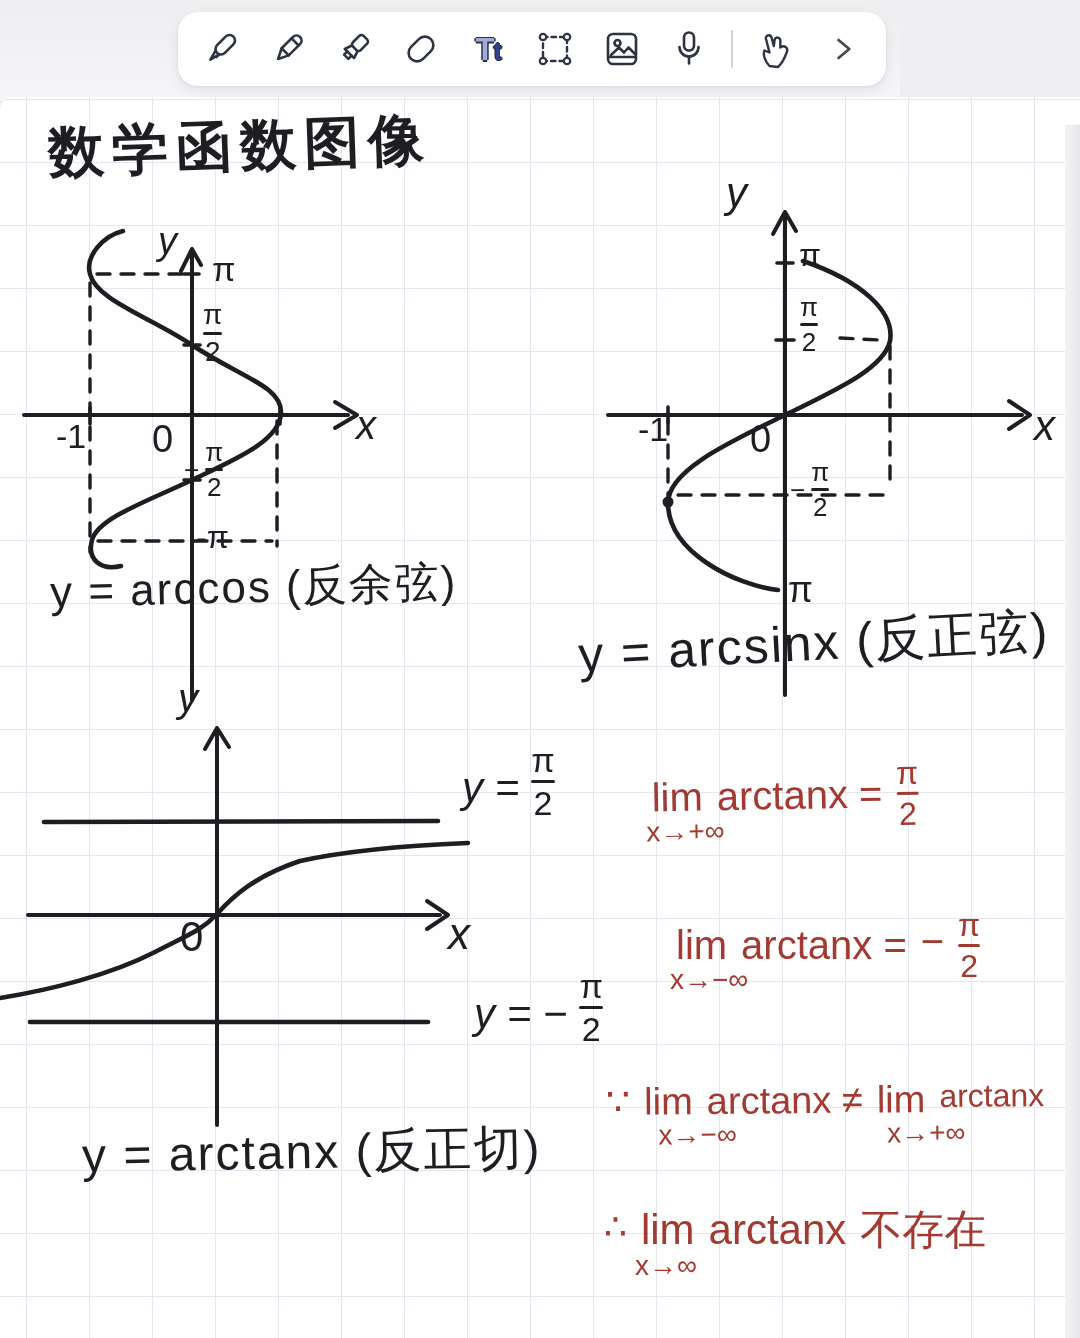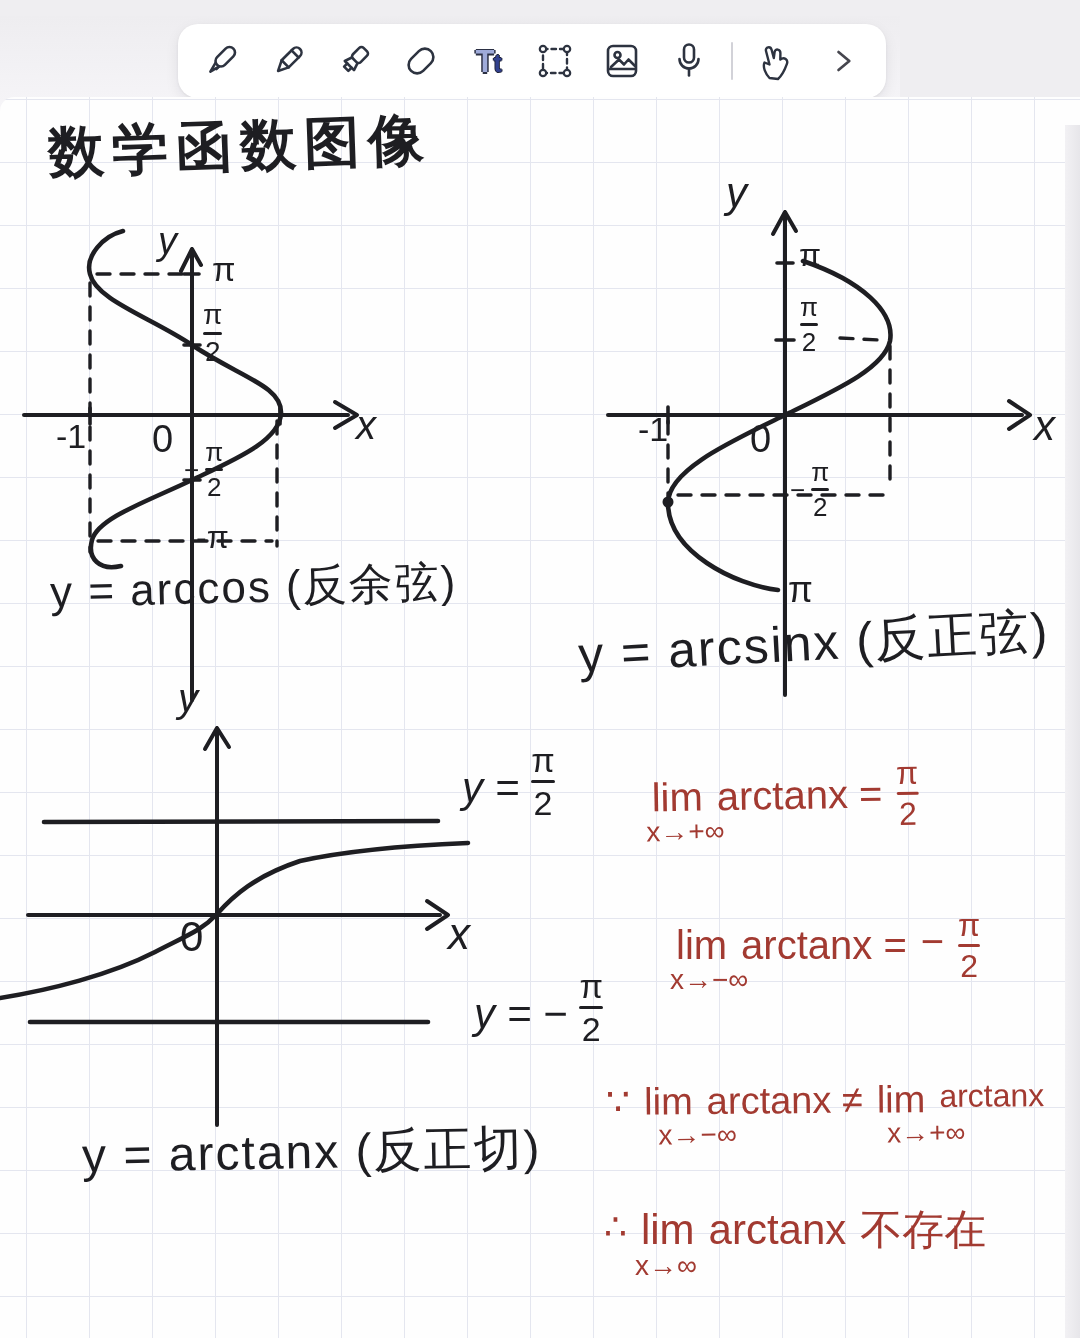--- a/index.html
+++ b/index.html
@@ -1,21 +1,21 @@
 <!DOCTYPE html>
 <html><head>
 <meta charset="utf-8">
 <style>
   * { margin:0; padding:0; box-sizing:border-box; }
   html,body { width:1080px; height:1338px; overflow:hidden; }
   body { background:#efeef1; font-family:"Liberation Sans", sans-serif; }
   .screen { position:relative; width:1080px; height:1338px; }
 
   
-  .header { position:absolute; left:0; top:16px; width:900px; height:97px;
+  .header { position:absolute; left:0; top:4px; width:900px; height:97px;
             background:linear-gradient(to bottom,#eeedf0,#f6f5f8); }
   .toolbar { position:absolute; left:178px; top:8px; width:708px; height:74px;
              background:#ffffff; border-radius:20px;
              box-shadow:0 5px 14px rgba(20,20,40,.08), 0 1px 3px rgba(20,20,40,.06);
              display:flex; align-items:center; justify-content:space-evenly; }
   .tool { background:none; border:0; padding:0; cursor:pointer; display:flex;
           align-items:center; justify-content:center; width:48px; height:48px; }
   .tool svg { stroke:#2d3340; fill:none; stroke-width:2.6; stroke-linecap:round; stroke-linejoin:round; }
   .divider { width:2px; height:38px; background:#d2d2d8; border-radius:1px; }
   .tt { font-weight:bold; letter-spacing:-1px; line-height:1; }

